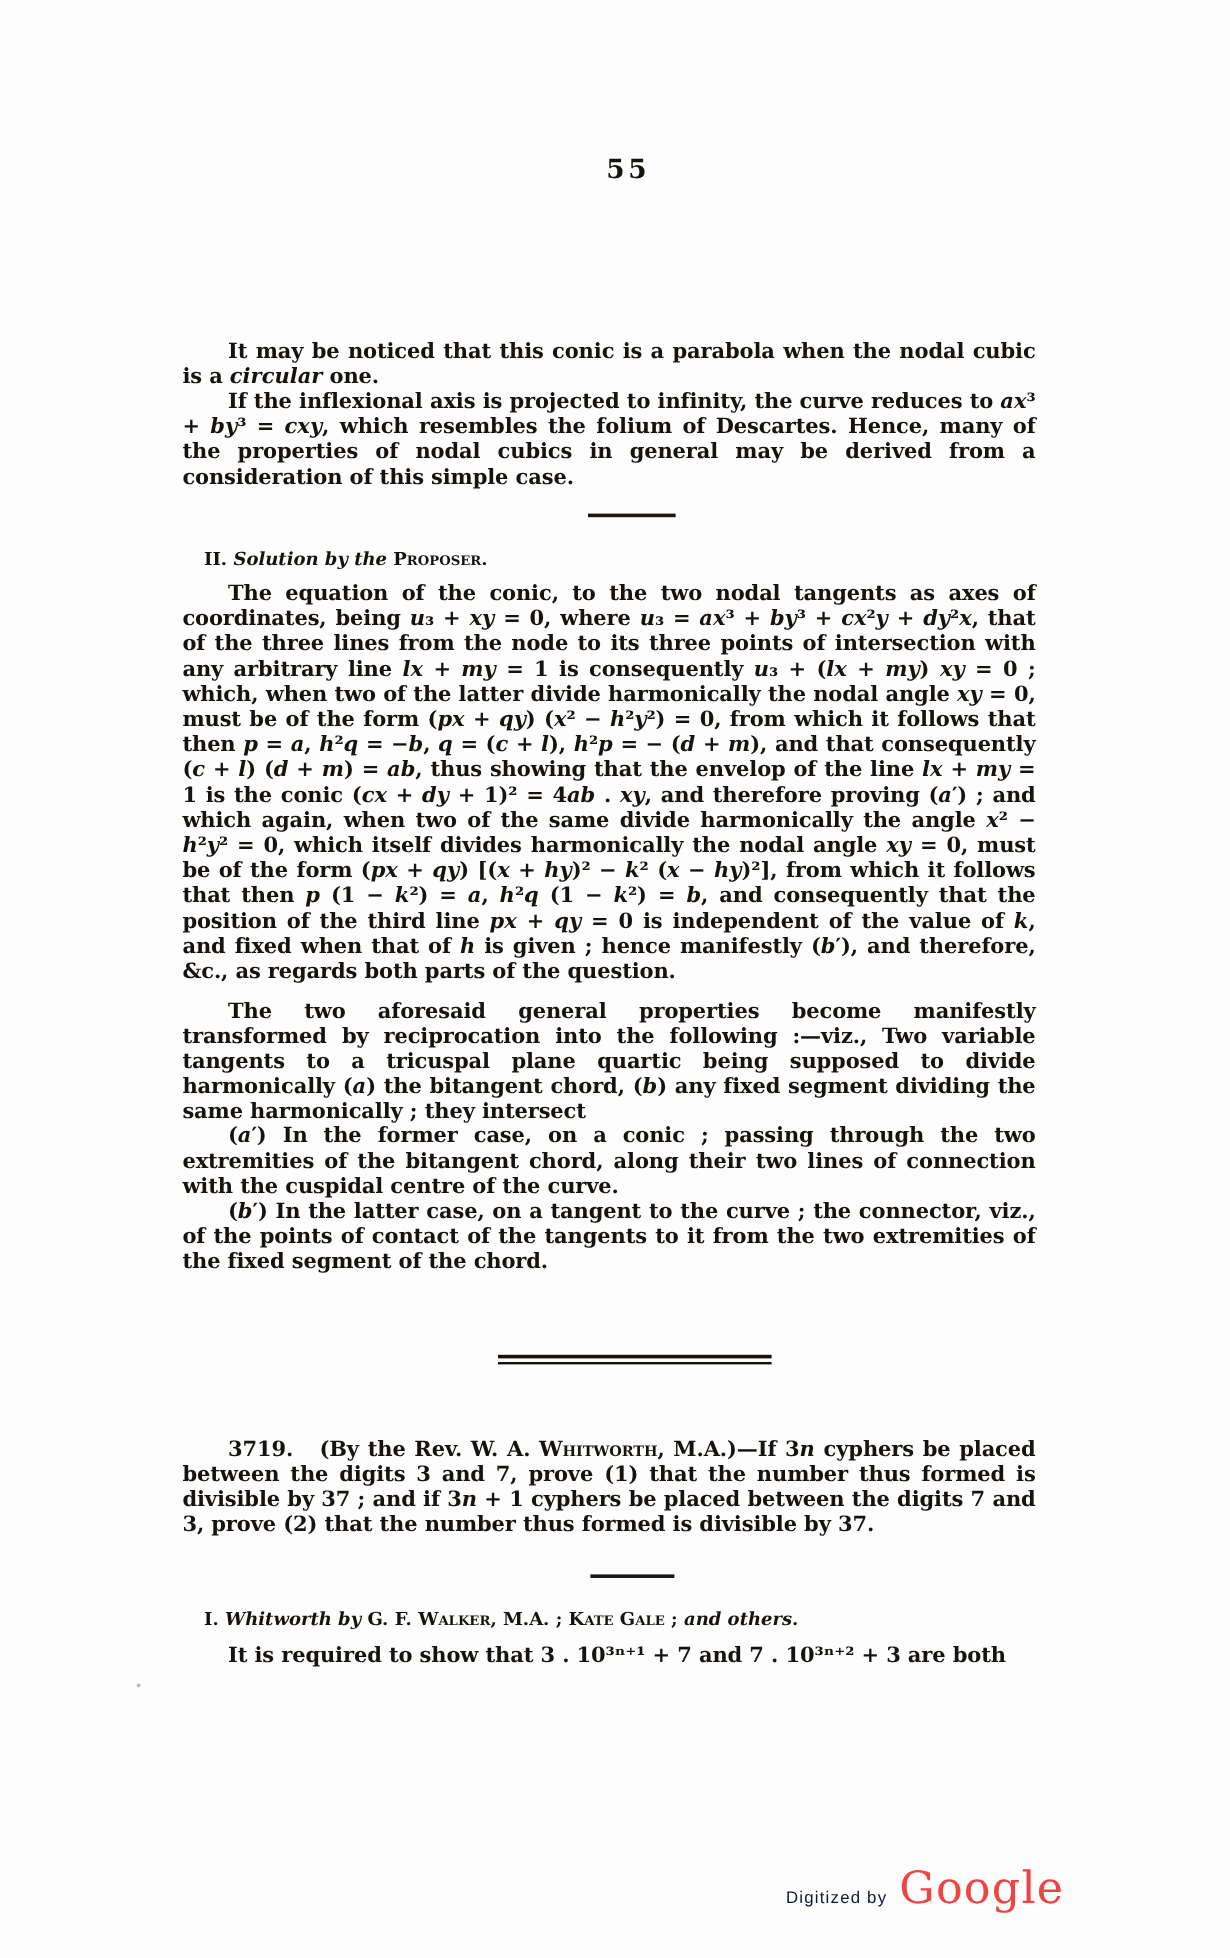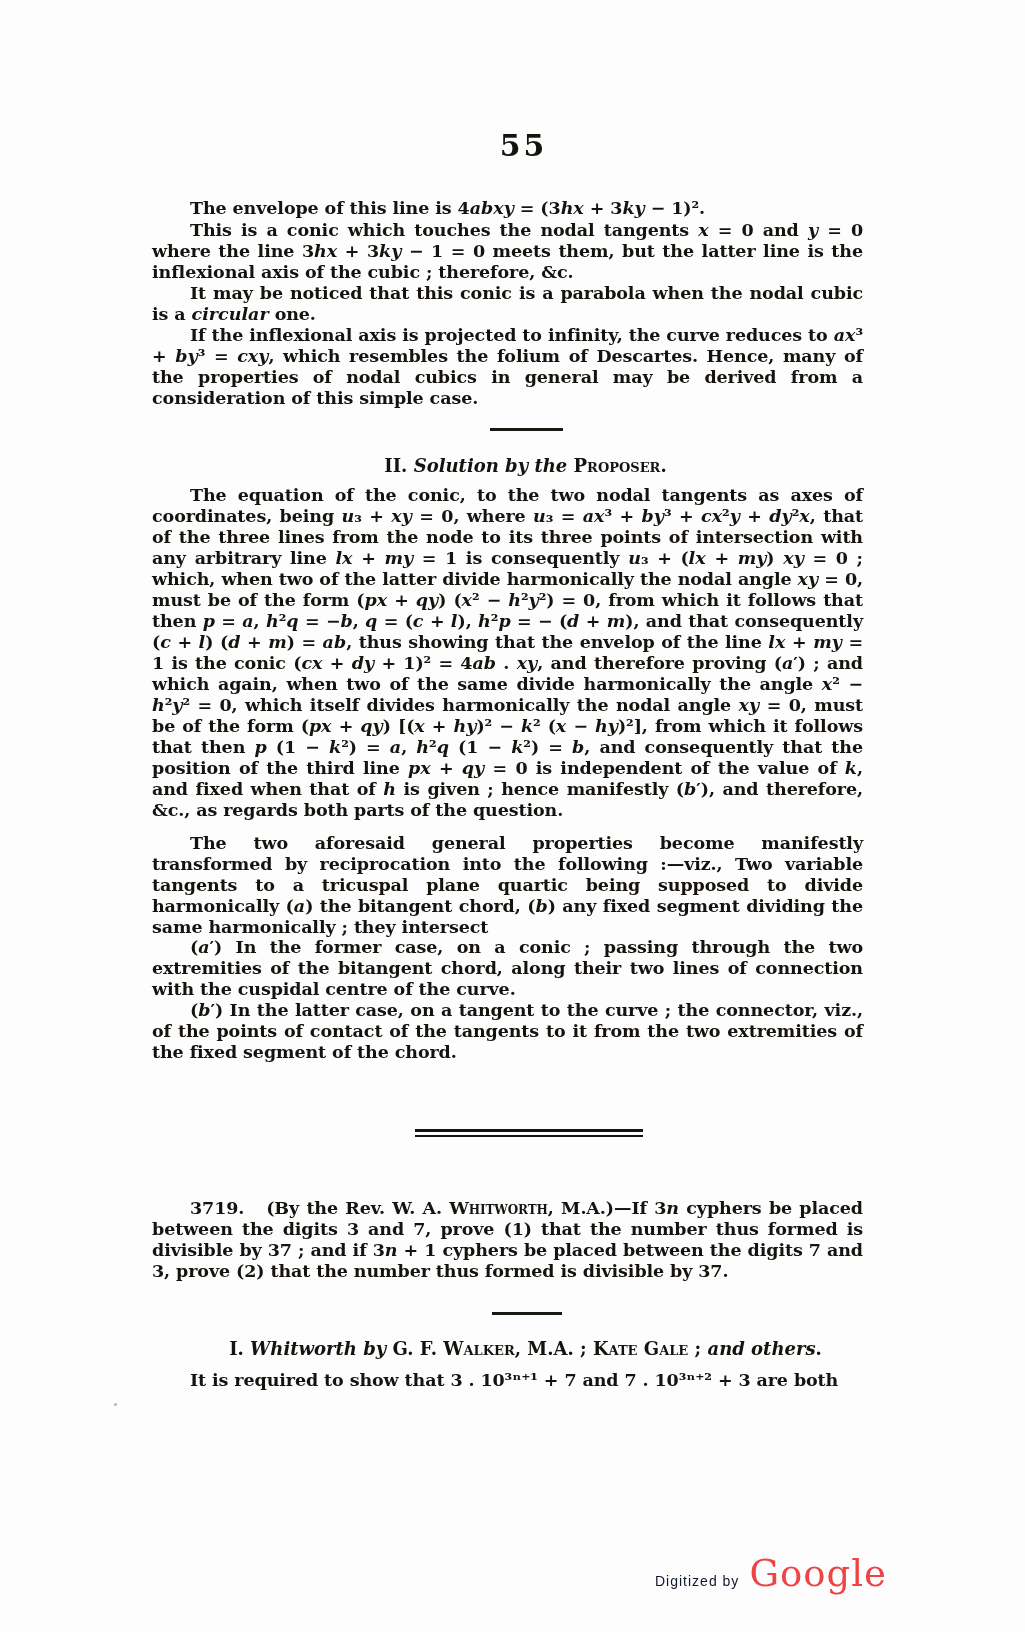--- a/index.html
+++ b/index.html
@@ -7,33 +7,33 @@
     position:relative;
     width:1025px;height:1632px;
     background:#fdfdfd;
     overflow:hidden;
     font-family:"DejaVu Serif","Liberation Serif",serif;
     color:#16130f;
     font-weight:bold;
   }
   .page-number{
     position:absolute;top:128px;left:152px;width:711px;
-    text-align:center;font-size:30px;letter-spacing:3px;
+    text-align:center;font-size:22px;letter-spacing:3px;
     transform:translateX(16px);
   }
   .para{
     position:absolute;left:152px;width:711px;margin:0;
     font-size:17.5px;line-height:21px;
     text-align:justify;text-indent:38px;
     letter-spacing:-0.1px;
   }
   .para i{letter-spacing:0;}
   .heading{
     position:absolute;left:152px;width:711px;margin:0;
-    font-size:18px;line-height:22px;text-align:center;
+    font-size:15px;line-height:22px;
     transform:translateX(18px);
   }
   .sc{font-variant:small-caps;}
   .rule-short{
     position:absolute;height:0;border-top:3px solid #1b1813;
   }
   .rule-double{
     position:absolute;height:3px;
     border-top:3px solid #15120e;border-bottom:2px solid #15120e;
   }
@@ -55,22 +55,20 @@
     border-radius:50%;background:#8a8a8a;opacity:.6;
   }
 </style>
 </head>
 <body>
 
 <div class="page">
 
   <div class="page-number">55</div>
 
-  <p class="para" style="top:198px">The envelope of this line is 4<i>abxy</i> = (3<i>hx</i> + 3<i>ky</i> − 1)².</p>
-  <p class="para" style="top:220px">This is a conic which touches the nodal tangents <i>x</i> = 0 and <i>y</i> = 0 where the line 3<i>hx</i> + 3<i>ky</i> − 1 = 0 meets them, but the latter line is the inflexional axis of the cubic ; therefore, &amp;c.</p>
   <p class="para" style="top:283px">It may be noticed that this conic is a parabola when the nodal cubic is a <i>circular</i> one.</p>
   <p class="para" style="top:325px">If the inflexional axis is projected to infinity, the curve reduces to <i>ax</i>³ + <i>by</i>³ = <i>cxy</i>, which resembles the folium of Descartes.  Hence, many of the properties of nodal cubics in general may be derived from a consideration of this simple case.</p>
 
   <div class="rule-short" style="top:428px;left:490px;width:73px"></div>
 
   <div class="heading" style="top:455px">II. <i>Solution by the</i> <span class="sc">Proposer</span>.</div>
 
   <p class="para" style="top:485px">The equation of the conic, to the two nodal tangents as axes of coordinates, being <i>u</i>₃ + <i>xy</i> = 0, where <i>u</i>₃ = <i>ax</i>³ + <i>by</i>³ + <i>cx</i>²<i>y</i> + <i>dy</i>²<i>x</i>, that of the three lines from the node to its three points of intersection with any arbitrary line <i>lx</i> + <i>my</i> = 1 is consequently <i>u</i>₃ + (<i>lx</i> + <i>my</i>) <i>xy</i> = 0 ; which, when two of the latter divide harmonically the nodal angle <i>xy</i> = 0, must be of the form (<i>px</i> + <i>qy</i>) (<i>x</i>² − <i>h</i>²<i>y</i>²) = 0, from which it follows that then <i>p</i> = <i>a</i>, <i>h</i>²<i>q</i> = −<i>b</i>, <i>q</i> = (<i>c</i> + <i>l</i>), <i>h</i>²<i>p</i> = − (<i>d</i> + <i>m</i>), and that consequently (<i>c</i> + <i>l</i>) (<i>d</i> + <i>m</i>) = <i>ab</i>, thus showing that the envelop of the line <i>lx</i> + <i>my</i> = 1 is the conic (<i>cx</i> + <i>dy</i> + 1)² = 4<i>ab</i> . <i>xy</i>, and therefore proving (<i>a</i>′) ; and which again, when two of the same divide harmonically the angle <i>x</i>² − <i>h</i>²<i>y</i>² = 0, which itself divides harmonically the nodal angle <i>xy</i> = 0, must be of the form (<i>px</i> + <i>qy</i>) [(<i>x</i> + <i>hy</i>)² − <i>k</i>² (<i>x</i> − <i>hy</i>)²], from which it follows that then <i>p</i> (1 − <i>k</i>²) = <i>a</i>, <i>h</i>²<i>q</i> (1 − <i>k</i>²) = <i>b</i>, and consequently that the position of the third line <i>px</i> + <i>qy</i> = 0 is independent of the value of <i>k</i>, and fixed when that of <i>h</i> is given ; hence manifestly (<i>b</i>′), and therefore, &amp;c., as regards both parts of the question.</p>
   <p class="para" style="top:833px">The two aforesaid general properties become manifestly transformed by reciprocation into the following :—viz., Two variable tangents to a tricuspal plane quartic being supposed to divide harmonically (<i>a</i>) the bitangent chord, (<i>b</i>) any fixed segment dividing the same harmonically ; they intersect</p>
   <p class="para" style="top:1000px">(<i>b</i>′)  In the latter case, on a tangent to the curve ; the connector, viz., of the points of contact of the tangents to it from the two extremities of the fixed segment of the chord.</p>

